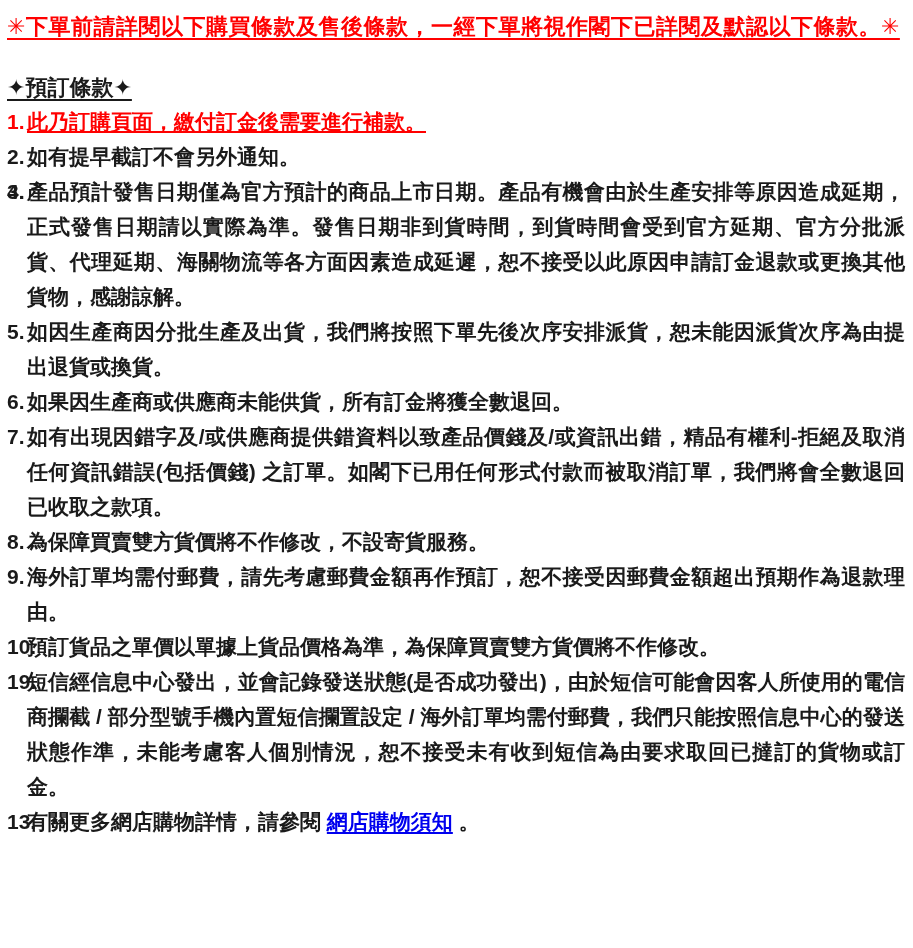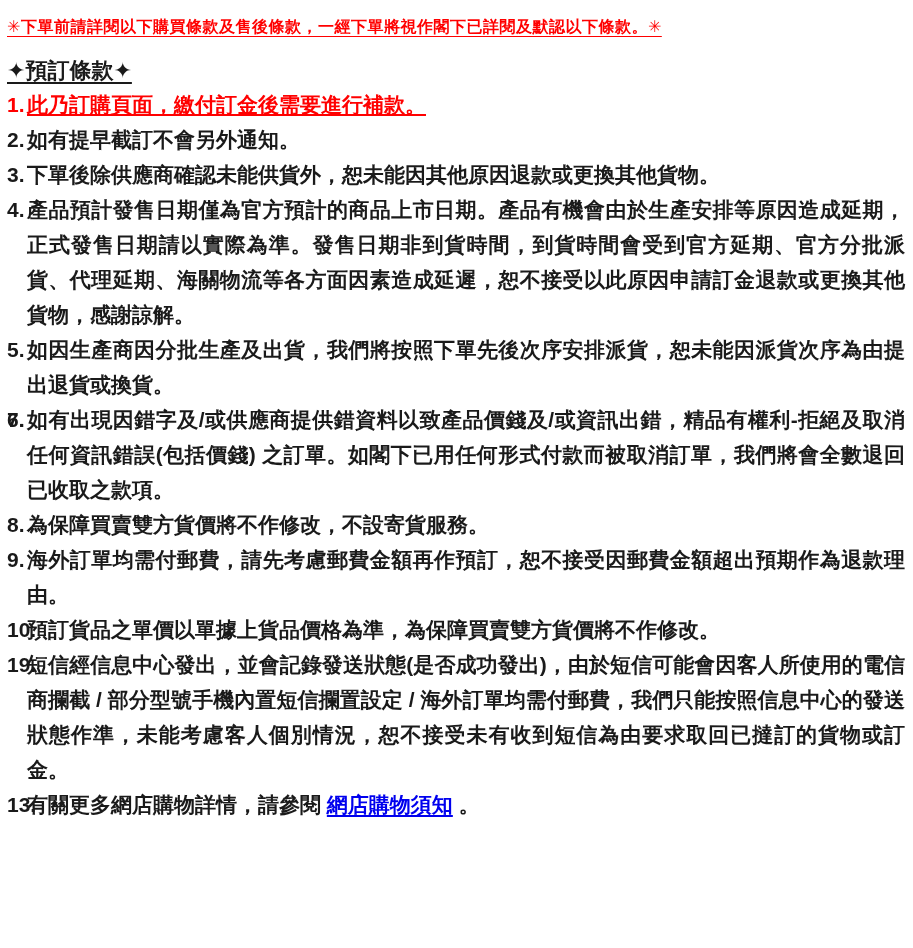--- a/index.html
+++ b/index.html
@@ -15,25 +15,25 @@
     height: 948px;
     overflow: hidden;
     background: var(--bg);
     color: var(--ink);
     font-family: "Liberation Sans", "DejaVu Sans", sans-serif;
     font-weight: 700;
     padding: 12px 8px 0 7px;
   }
   .header {
     color: var(--red);
-    font-size: 16px;
+    font-size: 22px;
     line-height: 29px;
     text-decoration: underline;
     text-underline-offset: 4px;
-    margin-bottom: 15px;
+    margin-bottom: 32px;
     letter-spacing: 0.5px;
   }
   .section-title {
     font-size: 22px;
     line-height: 30px;
     text-decoration: underline;
     text-underline-offset: 4px;
     margin-bottom: 1px;
   }
   .terms {
@@ -67,23 +67,23 @@
 </head>
 <body>
 
 <div class="header">✳下單前請詳閱以下購買條款及售後條款，一經下單將視作閣下已詳閱及默認以下條款。✳</div>
 
 <div class="section-title">✦預訂條款✦</div>
 
 <div class="terms">
     <div class="term red-item"><span class="num">1.</span><span><span class="seg-red">此乃訂購頁面，繳付訂金後需要進行補款。</span></span></div>
     <div class="term"><span class="num">2.</span><span><span class="seg-normal">如有提早截訂不會另外通知。</span></span></div>
-    <div class="term"><span class="num">3.</span><span><span class="seg-normal">下單後除供應商確認未能供貨外，恕未能因其他原因退款或更換其他貨物。</span></span></div>
+    <div class="term"><span class="num">3.</span></div>
     <div class="term"><span class="num">4.</span><span><span class="seg-normal">產品預計發售日期僅為官方預計的商品上市日期。產品有機會由於生產安排等原因造成延期，正式發售日期請以實際為準。發售日期非到貨時間，到貨時間會受到官方延期、官方分批派貨、代理延期、海關物流等各方面因素造成延遲，恕不接受以此原因申請訂金退款或更換其他貨物，感謝諒解。</span></span></div>
     <div class="term"><span class="num">5.</span><span><span class="seg-normal">如因生產商因分批生產及出貨，我們將按照下單先後次序安排派貨，恕未能因派貨次序為由提出退貨或換貨。</span></span></div>
-    <div class="term"><span class="num">6.</span></div>
+    <div class="term"><span class="num">6.</span><span><span class="seg-normal">如果因生產商或供應商未能供貨，所有訂金將獲全數退回。</span></span></div>
     <div class="term"><span class="num">7.</span><span><span class="seg-normal">如有出現因錯字及/或供應商提供錯資料以致產品價錢及/或資訊出錯，精品有權利-拒絕及取消任何資訊錯誤(包括價錢) 之訂單。如閣下已用任何形式付款而被取消訂單，我們將會全數退回已收取之款項。</span></span></div>
     <div class="term"><span class="num">8.</span><span><span class="seg-normal">為保障買賣雙方貨價將不作修改，不設寄貨服務。</span></span></div>
     <div class="term"><span class="num">9.</span><span><span class="seg-normal">海外訂單均需付郵費，請先考慮郵費金額再作預訂，恕不接受因郵費金額超出預期作為退款理由。</span></span></div>
     <div class="term"><span class="num">10.</span><span><span class="seg-normal">預訂貨品之單價以單據上貨品價格為準，為保障買賣雙方貨價將不作修改。</span></span></div>
     <div class="term"><span class="num">19.</span><span><span class="seg-normal">短信經信息中心發出，並會記錄發送狀態(是否成功發出)，由於短信可能會因客人所使用的電信商攔截 / 部分型號手機內置短信攔置設定 / 海外訂單均需付郵費，我們只能按照信息中心的發送狀態作準，未能考慮客人個別情況，恕不接受未有收到短信為由要求取回已撻訂的貨物或訂金。</span></span></div>
     <div class="term"><span class="num">13.</span><span><span class="seg-normal">有關更多網店購物詳情，請參閱 </span><a class="seg-link" href="#">網店購物須知</a><span class="seg-normal"> 。</span></span></div>
   </div>
 
 </body></html>

